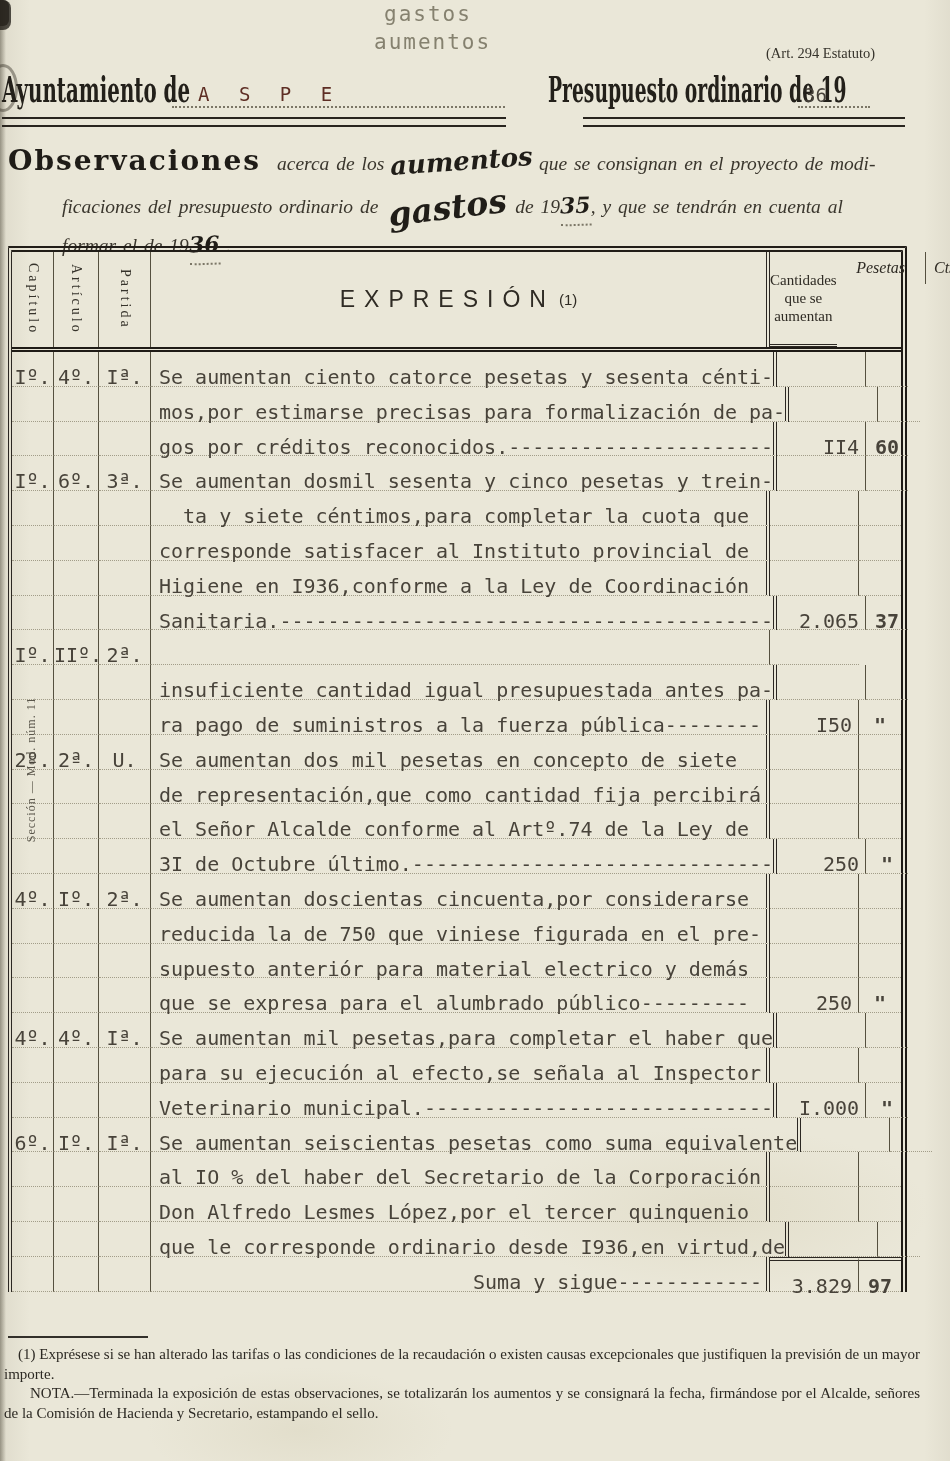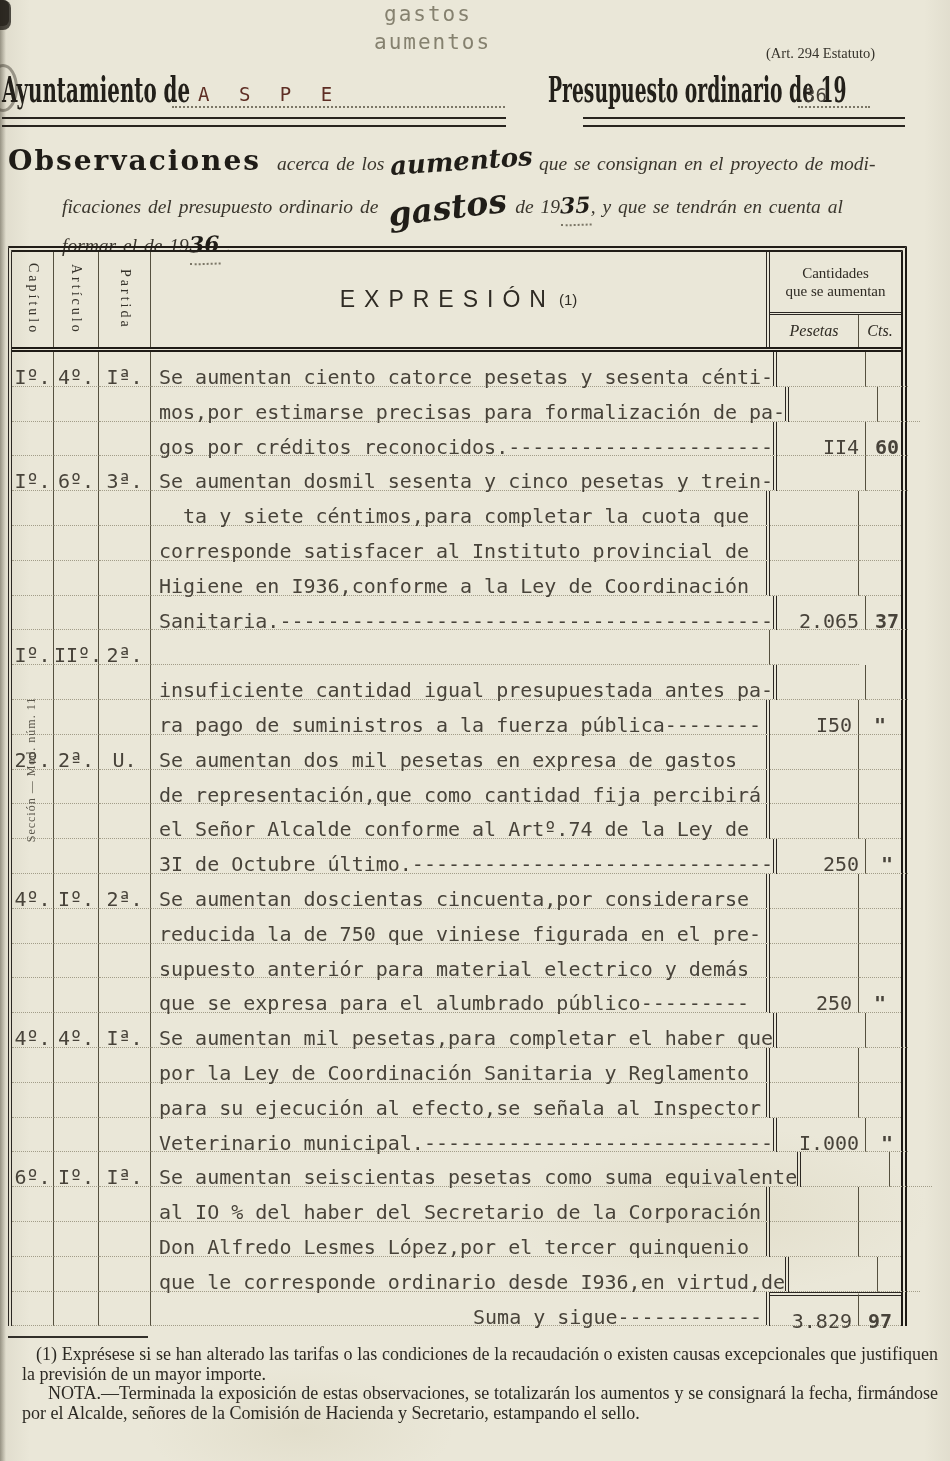--- a/index.html
+++ b/index.html
@@ -60,41 +60,41 @@
   
   .tbl{position:absolute;left:8px;top:246px;width:899px;box-sizing:border-box;
        border-top:6px double #211d18;border-left:4px double #2b2722;border-right:6px double #1f1b16;}
   .thead{display:grid;grid-template-columns:42px 45px 52px 1fr 131px;height:95px;
          border-bottom:5px double #1f1b16;}
   .vcell{border-right:1px solid #55503f;display:flex;}
   .vlabel{writing-mode:vertical-rl;margin:auto;font-size:14px;letter-spacing:3px;color:#36332b;}
   .ecell{border-right:4px double #2b2722;display:flex;align-items:center;justify-content:center;}
   .etitle{font-family:"Liberation Sans", sans-serif;font-size:23px;letter-spacing:9px;color:#2f2b24;}
   .enote{font-family:"Liberation Sans", sans-serif;font-size:15px;color:#2f2b24;margin-left:4px;}
-  .acell{display:flex;flex-direction:column;}
+  .acell{display:flex;}
   .cant{flex:1;display:flex;flex-direction:column;justify-content:center;text-align:center;
         font-size:15px;line-height:18px;color:#2f2b24;border-bottom:3px double #2b2722;}
   .subhead{height:32px;display:grid;grid-template-columns:89px 42px;}
   .ph,.ch{font-style:italic;font-size:16px;color:#2f2b24;display:flex;align-items:center;justify-content:center;}
   .ph{border-right:1px solid #55503f;}
 
   .trow{display:grid;grid-template-columns:42px 45px 52px 1fr 89px 42px;height:34.8px;}
   .cell{box-sizing:border-box;height:34.8px;line-height:50px;overflow:visible;white-space:pre;
         border-right:1px solid #55503f;border-bottom:1px dotted #a29d89;
         font-family:"DejaVu Sans Mono", monospace;font-size:20px;color:#48433a;}
   .cc{text-align:center;}
   .ce{padding-left:8px;border-right:4px double #2b2722;}
   .cp{text-align:right;padding-right:6px;}
   .cx{text-align:center;border-right:none;font-weight:bold;}
   .suma .ce{text-align:right;padding-right:4px;}
   .suma .cp,.suma .cx{border-top:4px double #2b2722;}
 
   
   .fn-sep{position:absolute;left:8px;top:1336px;width:140px;border-top:2px solid #33302a;}
-  .fn{position:absolute;left:22px;width:916px;margin:0;font-size:18px;line-height:19.5px;
+  .fn{position:absolute;left:4px;width:916px;margin:0;font-size:15px;line-height:19.5px;
       color:#2c2923;text-align:justify;}
   .fn1{top:1345px;text-indent:14px;}
   .nota{top:1384px;text-indent:26px;}
 
   .margin-note{position:absolute;left:-64px;top:762px;width:190px;transform:rotate(-90deg);
                font-size:12px;letter-spacing:1px;color:#5a564b;text-align:center;}
 </style>
 </head>
 <body>
 
@@ -247,21 +247,21 @@
           <div class="cell cc"></div>
           <div class="cell cc"></div>
           <div class="cell ce">ra pago de suministros a la fuerza pública--------</div>
           <div class="cell cp">I50</div>
           <div class="cell cx">"</div>
         </div>
         <div class="trow">
           <div class="cell cc">2º.</div>
           <div class="cell cc">2ª.</div>
           <div class="cell cc">U.</div>
-          <div class="cell ce">Se aumentan dos mil pesetas en expresa de gastos</div>
+          <div class="cell ce">Se aumentan dos mil pesetas en concepto de siete</div>
           <div class="cell cp"></div>
           <div class="cell cx"></div>
         </div>
         <div class="trow">
           <div class="cell cc"></div>
           <div class="cell cc"></div>
           <div class="cell cc"></div>
           <div class="cell ce">de representación,que como cantidad fija percibirá</div>
           <div class="cell cp"></div>
           <div class="cell cx"></div>
@@ -319,28 +319,20 @@
           <div class="cell cc">4º.</div>
           <div class="cell cc">Iª.</div>
           <div class="cell ce">Se aumentan mil pesetas,para completar el haber que</div>
           <div class="cell cp"></div>
           <div class="cell cx"></div>
         </div>
         <div class="trow">
           <div class="cell cc"></div>
           <div class="cell cc"></div>
           <div class="cell cc"></div>
-          <div class="cell ce">por la Ley de Coordinación Sanitaria y Reglamento</div>
-          <div class="cell cp"></div>
-          <div class="cell cx"></div>
-        </div>
-        <div class="trow">
-          <div class="cell cc"></div>
-          <div class="cell cc"></div>
-          <div class="cell cc"></div>
           <div class="cell ce">para su ejecución al efecto,se señala al Inspector</div>
           <div class="cell cp"></div>
           <div class="cell cx"></div>
         </div>
         <div class="trow">
           <div class="cell cc"></div>
           <div class="cell cc"></div>
           <div class="cell cc"></div>
           <div class="cell ce">Veterinario municipal.-----------------------------</div>
           <div class="cell cp">I.000</div>

